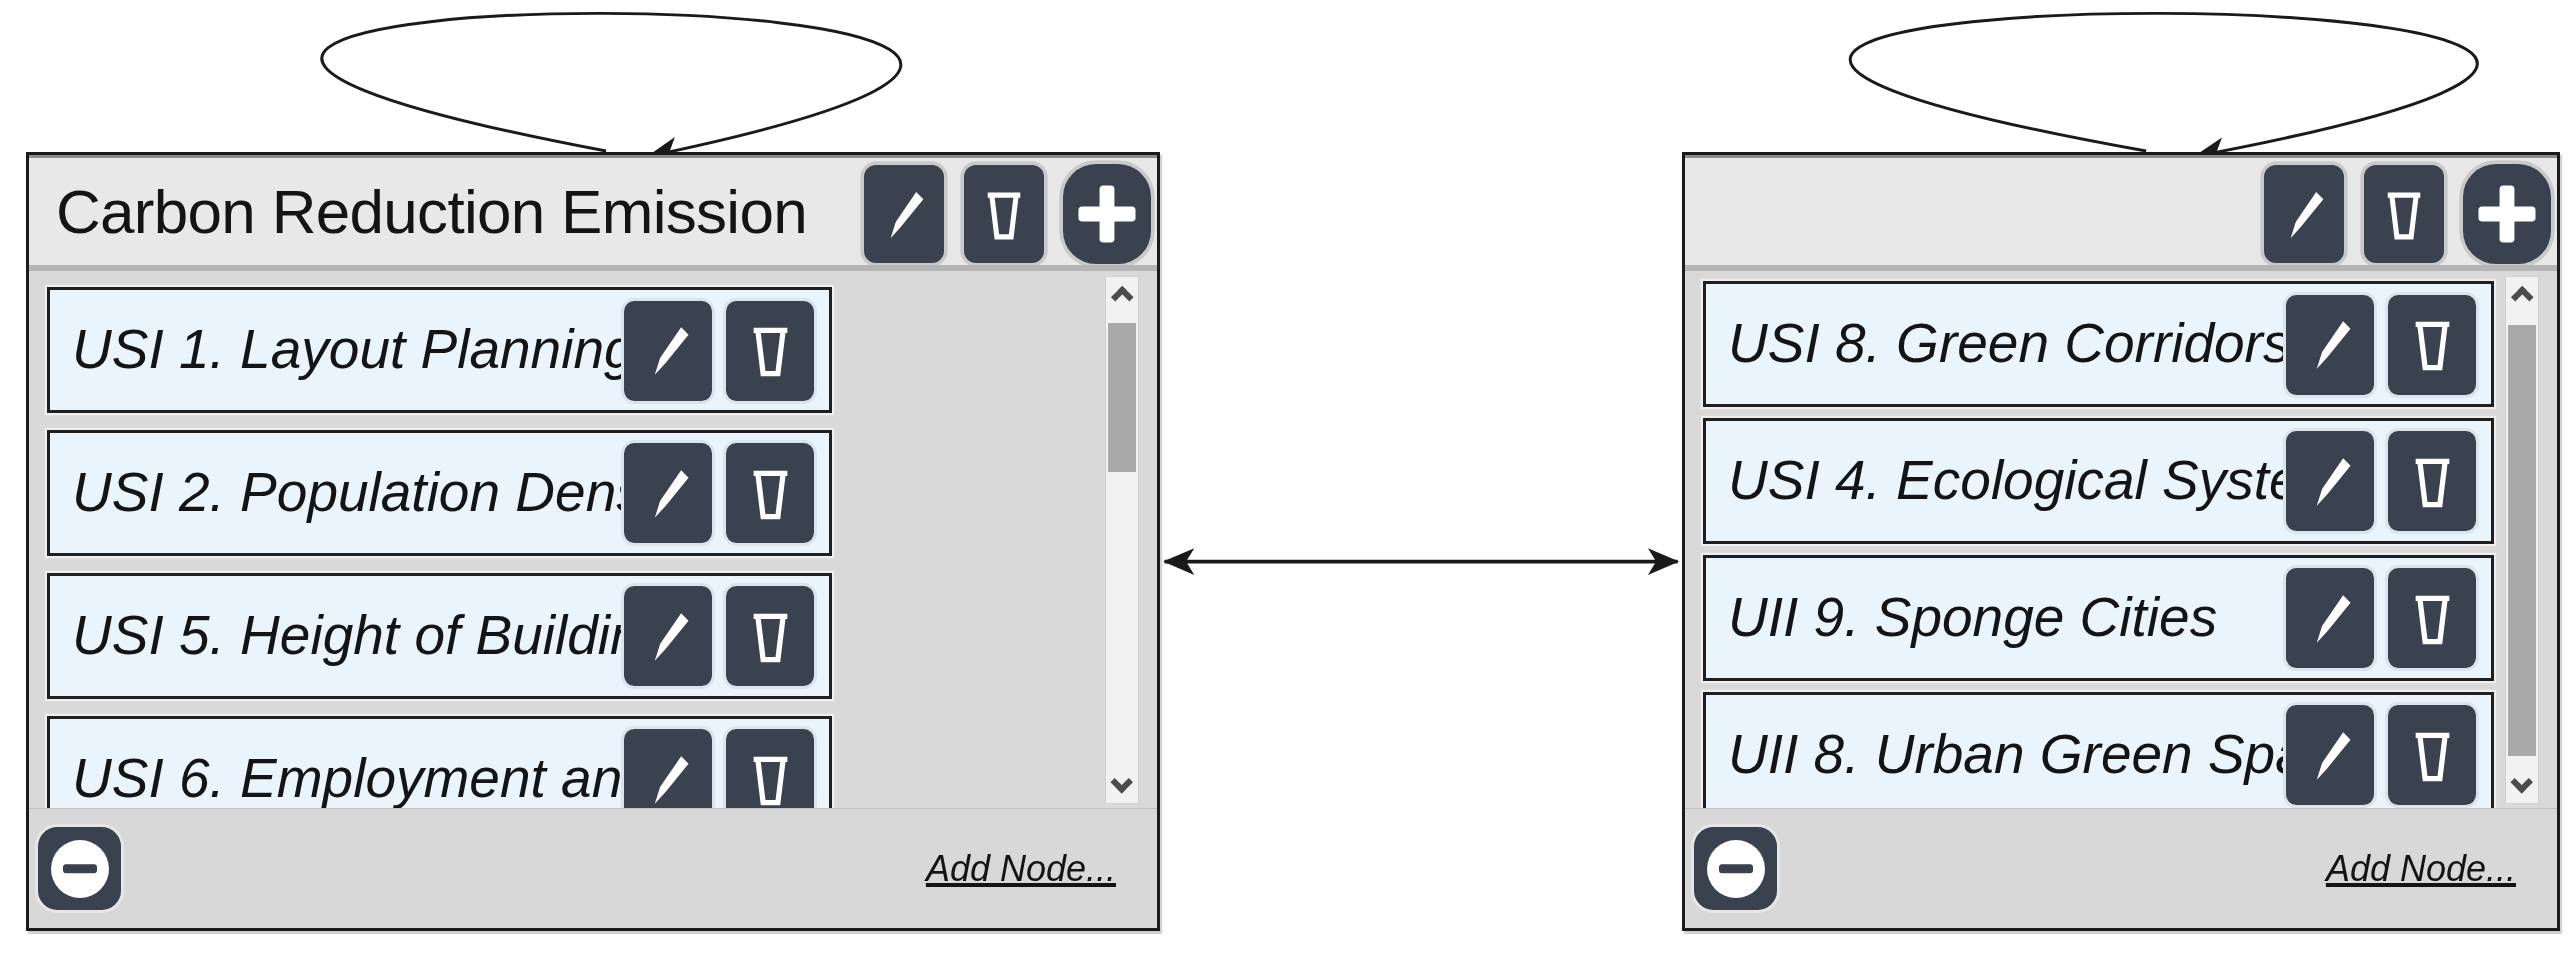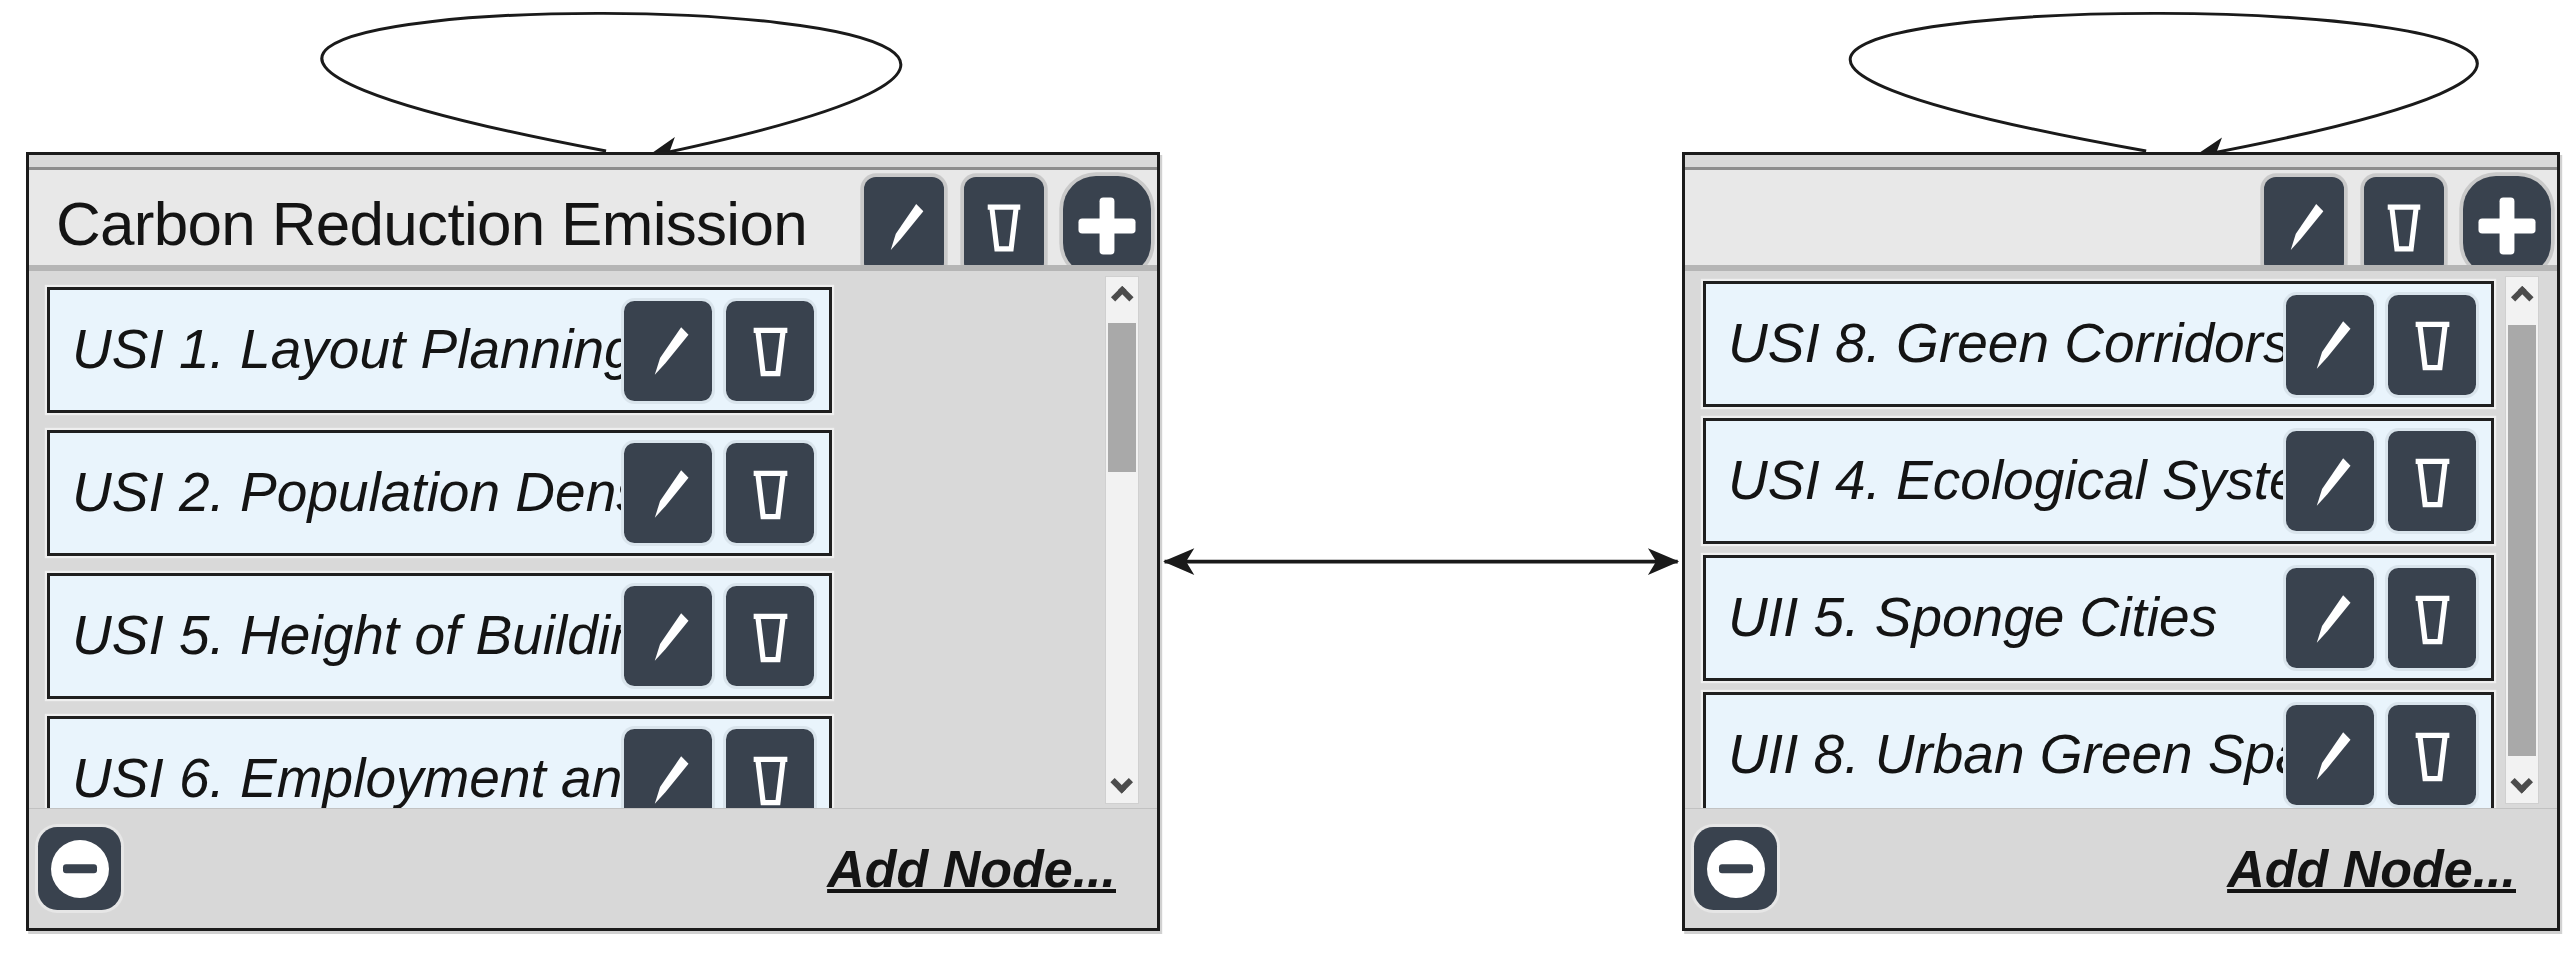--- a/index.html
+++ b/index.html
@@ -14,21 +14,21 @@
   html,body{width:2576px;height:958px;overflow:hidden;}
   body{background:var(--canvas-bg);font-family:"Liberation Sans","DejaVu Sans",sans-serif;position:relative;}
 
   #edge-layer{position:absolute;left:0;top:0;width:2576px;height:958px;}
 
   .panel{position:absolute;top:152px;height:779px;background:var(--panel-bg);
          border:3px solid var(--panel-border);box-shadow:2.2px 3px 0 rgba(0,0,0,0.18);}
   .panel-left{left:26px;width:1134px;}
   .panel-right{left:1682px;width:878px;}
 
-  .titlebar{position:absolute;top:12px;left:0;right:0;height:110px;background:var(--titlebar-bg);
+  .titlebar{position:absolute;top:0;left:0;right:0;height:110px;background:var(--titlebar-bg);
             border-top:3.7px solid #8d8d8d;display:flex;align-items:center;}
   .title{margin-left:27px;font-size:62px;letter-spacing:-0.7px;color:var(--text);white-space:nowrap;}
   .tbtns{position:absolute;right:6px;top:6px;display:flex;gap:19.3px;align-items:center;}
   .btn{width:80px;height:98px;background:var(--button-bg);border:none;border-radius:12px;
        box-shadow:0 0 0 3.7px #c9c9c9;display:flex;align-items:center;justify-content:center;cursor:pointer;padding:0;}
   .btn-add{width:88px;height:100px;border-radius:33px;}
   .divider{position:absolute;top:110px;left:0;right:0;height:6px;background:var(--titlebar-divider);}
 
   .viewport{position:absolute;top:116px;left:0;right:0;height:537px;background:var(--panel-bg);overflow:hidden;}
 
@@ -65,21 +65,21 @@
   .panel-right .thumb{top:48px;height:431px;}
 
   .footer{position:absolute;left:0;right:0;bottom:0;height:120px;background:var(--footer-bg);
           border-top:1.5px solid #c2c2c2;display:flex;align-items:center;}
   .minus{margin-left:9px;width:83px;height:83px;background:var(--button-bg);border:none;border-radius:19.3px;
          position:relative;box-shadow:0 0 0 3px #e6e6e6;cursor:pointer;flex:0 0 auto;}
   .mcirc{position:absolute;left:50%;top:50%;transform:translate(-50%,-50%);width:58px;height:58px;
          background:#fff;border-radius:50%;}
   .mbar{position:absolute;left:50%;top:50%;transform:translate(-50%,-50%);width:34px;height:9.7px;
         background:var(--button-bg);border-radius:3px;}
-  .addnode{margin-left:auto;margin-right:41px;font-style:italic;font-weight:700;font-size:52px;
+  .addnode{margin-left:auto;margin-right:41px;font-style:italic;font-weight:400;font-size:36px;
            color:var(--text);text-decoration:underline;text-decoration-thickness:3.7px;cursor:pointer;white-space:nowrap;}
 </style>
 </head>
 <body>
 
 <svg id="edge-layer" viewBox="0 0 3464 1288" xmlns="http://www.w3.org/2000/svg">
   <defs>
     <marker id="arr" markerUnits="userSpaceOnUse" markerWidth="46" markerHeight="40" refX="42" refY="20" orient="auto-start-reverse">
       <path d="M2 2 L44 20 L2 38 L13 20 Z" fill="#1a1a1a"></path>
     </marker>
@@ -236,21 +236,21 @@
           </svg>
       </button>
       <button class="ibtn ibtn-del">
         <svg class="glyph" width="49" height="59" viewBox="0 0 44 56">
             <path d="M6 9 H38" stroke="#ffffff" stroke-width="5" fill="none"></path>
             <path d="M10 9 L15 50 H29 L34 9" stroke="#ffffff" stroke-width="5" fill="none"></path>
           </svg>
       </button>
     </div>
     <div class="item">
-      <span class="label">UII 5. Sponge Cities</span>
+      <span class="label">UII 9. Sponge Cities</span>
       <button class="ibtn ibtn-edit">
         <svg class="glyph" width="49" height="59" viewBox="0 0 44 56">
             <polygon points="9,51 14,35 34,6 41,13 19,40" fill="#ffffff"></polygon>
           </svg>
       </button>
       <button class="ibtn ibtn-del">
         <svg class="glyph" width="49" height="59" viewBox="0 0 44 56">
             <path d="M6 9 H38" stroke="#ffffff" stroke-width="5" fill="none"></path>
             <path d="M10 9 L15 50 H29 L34 9" stroke="#ffffff" stroke-width="5" fill="none"></path>
           </svg>

